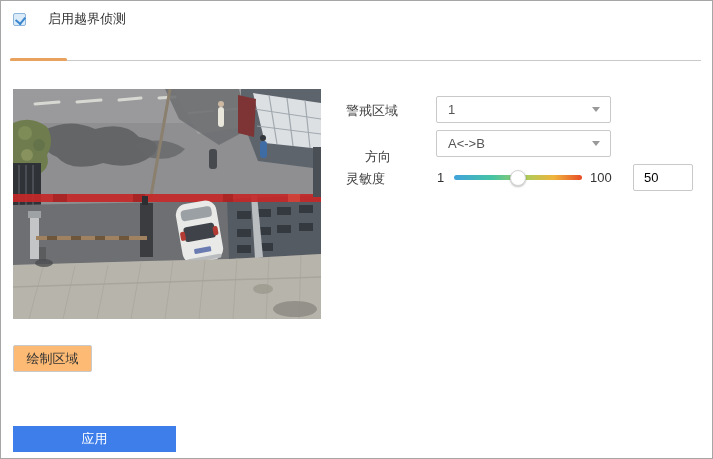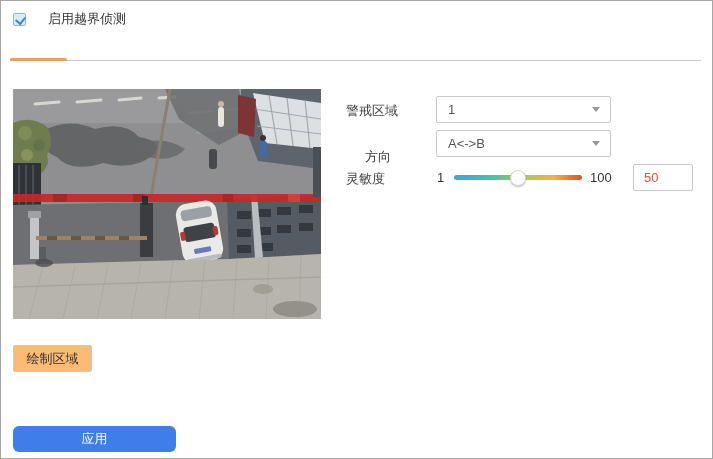--- a/index.html
+++ b/index.html
@@ -90,21 +90,21 @@
     width:16px; height:16px; border-radius:50%;
     background:#fff;
     border:1px solid #d4d4d4;
     box-shadow:0 1px 2px rgba(0,0,0,.25);
     cursor:grab;
   }
   .sensitivity-input {
     position:absolute; left:632px; top:163px;
     width:60px; height:27px;
     border:1px solid #c9c9c9; border-radius:2px;
-    font-size:13px; color:#ef4444;
+    font-size:13px; color:#000000;
     padding-left:10px;
     font-family:"Liberation Sans","DejaVu Sans",sans-serif;
     outline:none;
   }
 
   
   .btn {
     position:absolute;
     height:27px;
     background:#fdba74;
@@ -112,21 +112,21 @@
     font-size:13px; color:#333;
     font-family:"Liberation Sans","DejaVu Sans",sans-serif;
     cursor:pointer;
     display:flex; align-items:center; justify-content:center;
   }
   .btn-draw { left:12px; top:344px; width:79px; }
   .btn-clear { left:97px; top:344px; width:64px; }
   .btn-apply {
     position:absolute; left:12px; top:425px;
     width:163px; height:26px;
-    border:none; border-radius:6px;
+    border:none; border-radius:0;
     color:#fff; font-size:13px;
     font-family:"Liberation Sans","DejaVu Sans",sans-serif;
     cursor:pointer;
     display:flex; align-items:center; justify-content:center;
   }
 </style>
 </head>
 <body>
 
 <div class="page">

